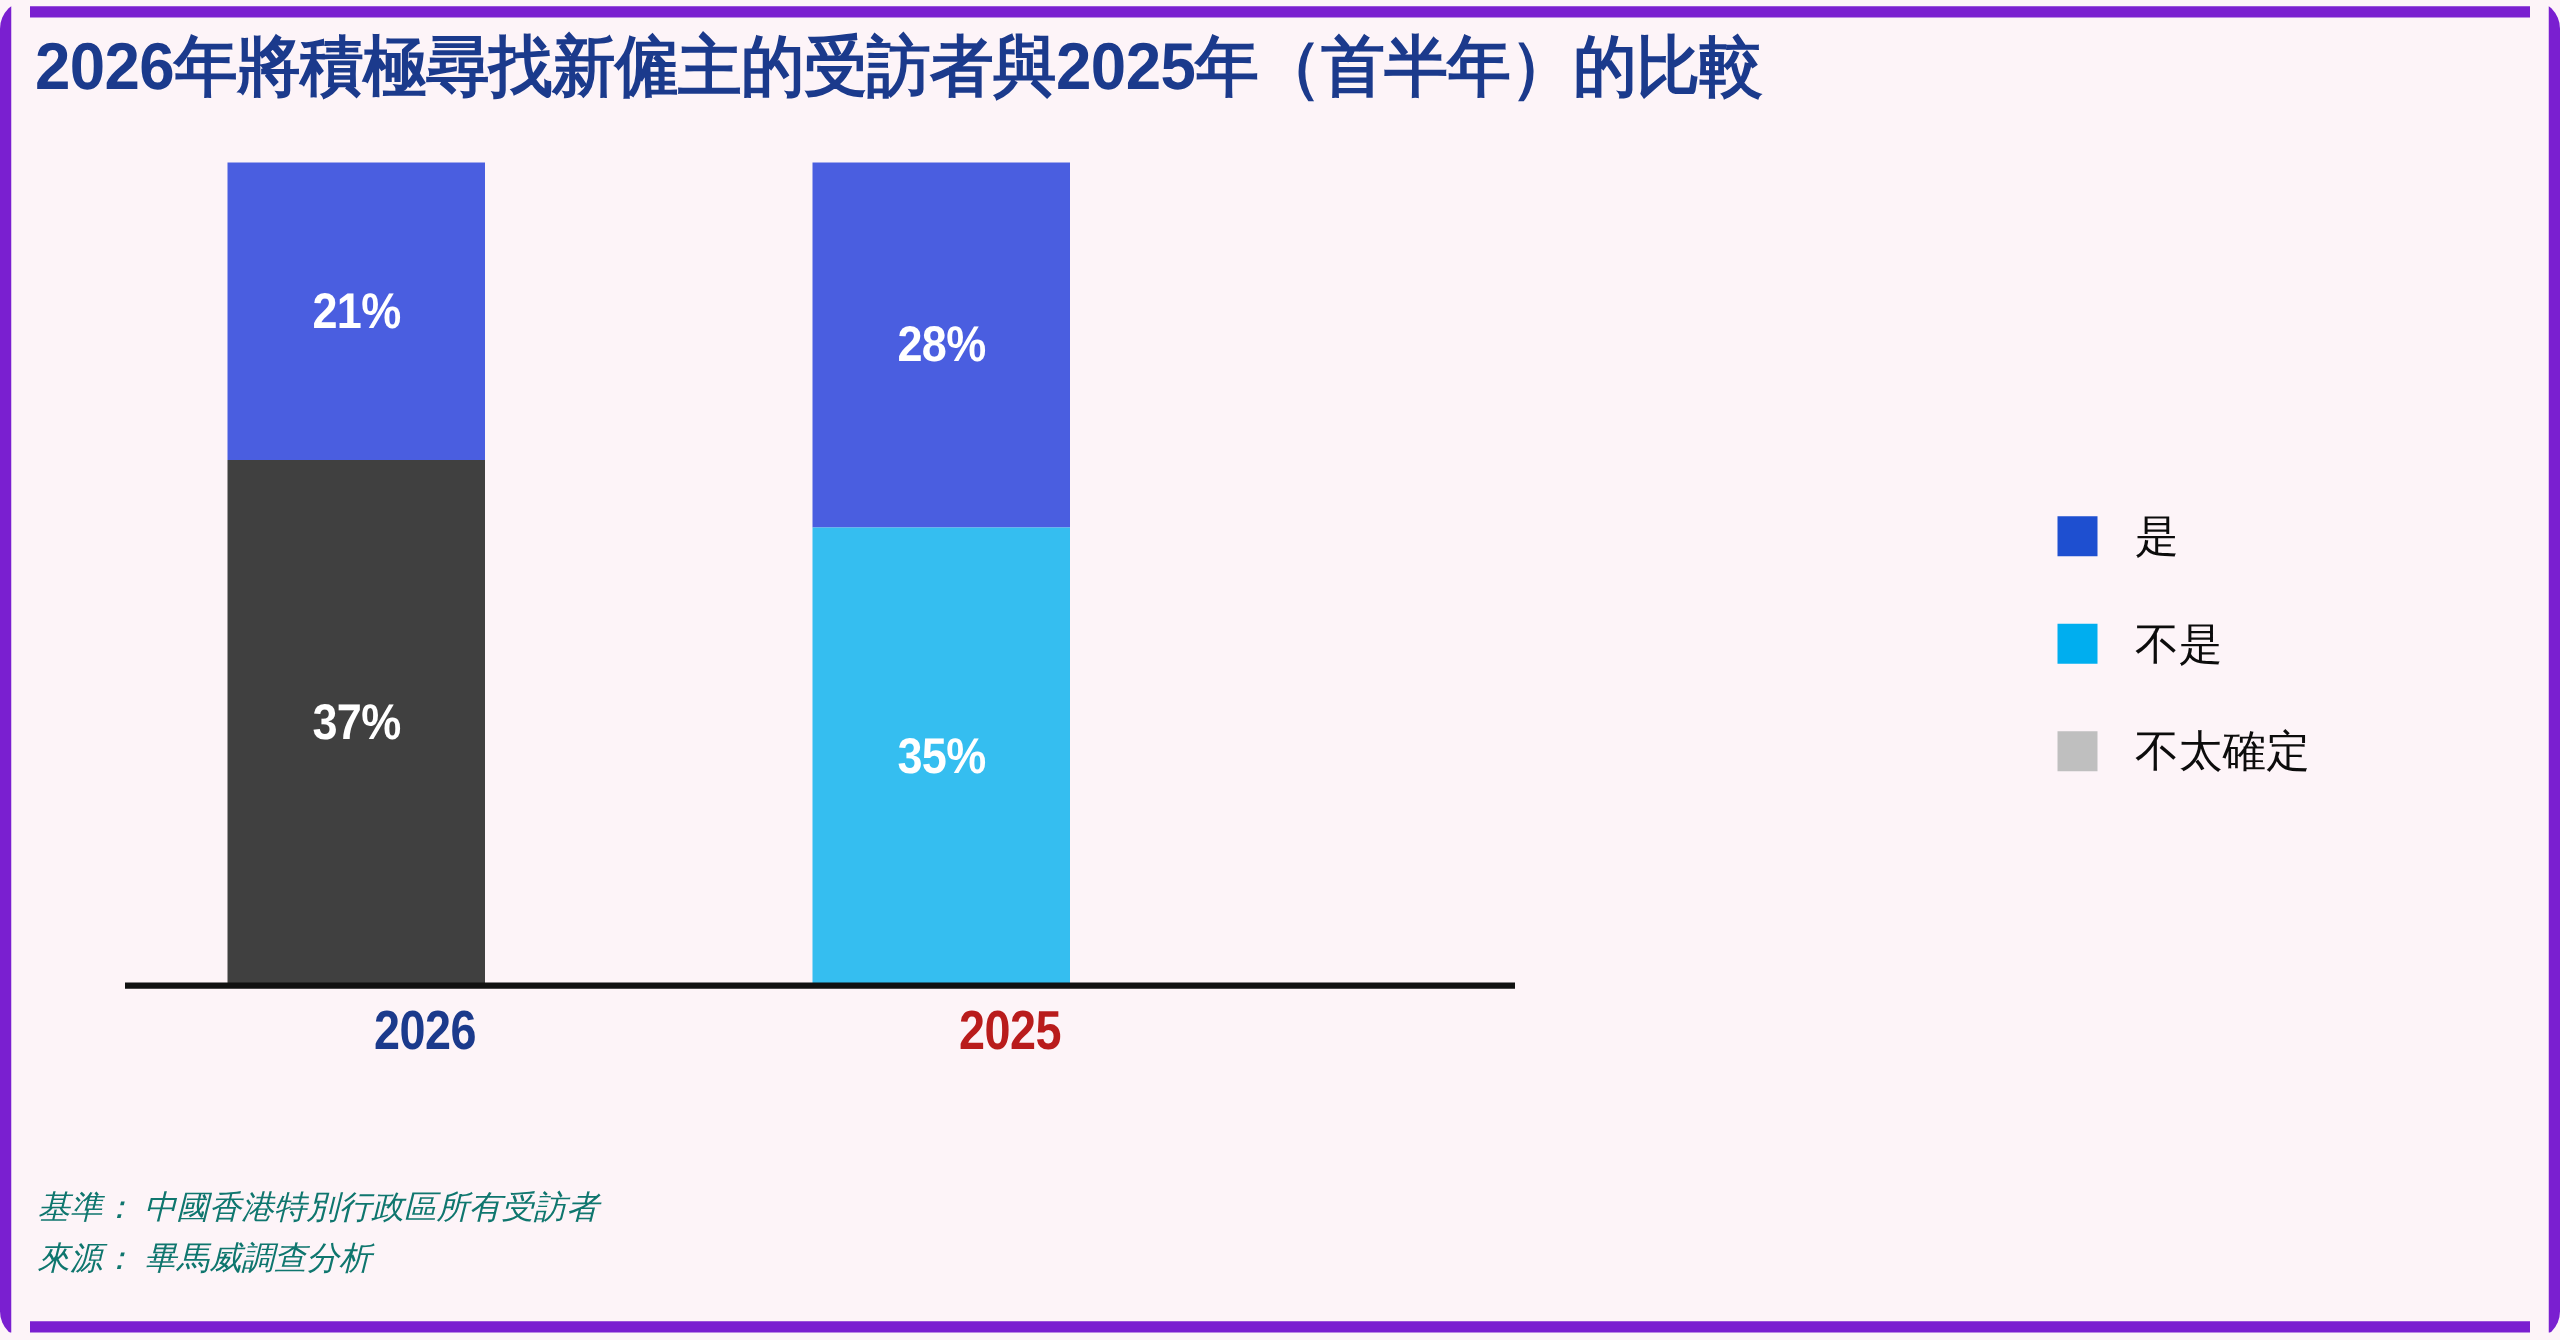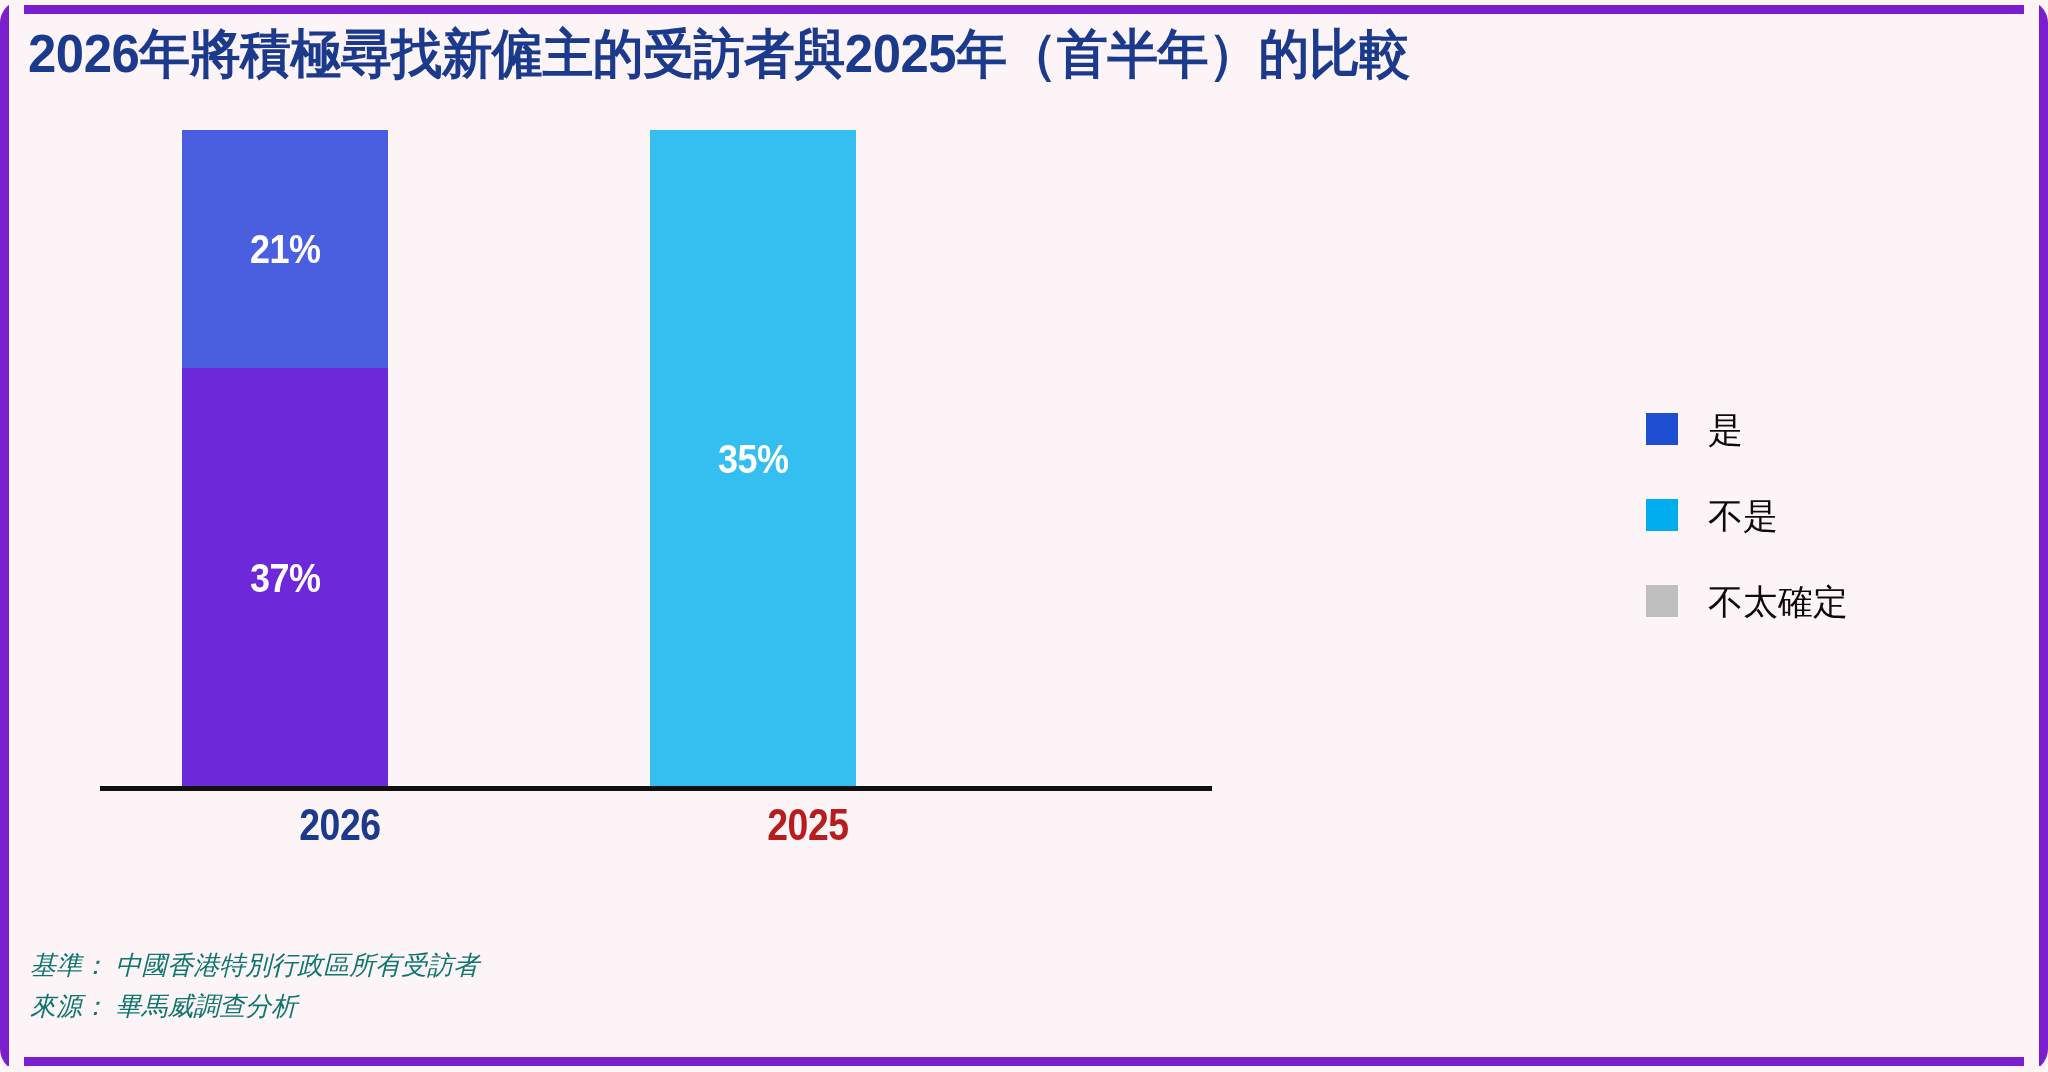--- a/index.html
+++ b/index.html
@@ -177,26 +177,29 @@
   <div class="rule right-edge"></div>
 
   <div id="title">2026年將積極尋找新僱主的受訪者與2025年（首半年）的比較</div>
 
   <div id="plot">
 
     <div class="bar" id="bar-2026">
       <div class="seg" style="flex: 21 0 0; background:#4a5ee0;">
         <span class="seg-label">21%</span>
       </div>
-      <div class="seg" style="flex: 37 0 0; background:#6d28d9;">
+      <div class="seg" style="flex: 37 0 0; background:#404040;">
         <span class="seg-label">37%</span>
       </div>
     </div>
 
     <div class="bar" id="bar-2025">
+      <div class="seg" style="flex: 28 0 0; background:#4a5ee0;">
+        <span class="seg-label">28%</span>
+      </div>
       <div class="seg" style="flex: 35 0 0; background:#35bef0;">
         <span class="seg-label">35%</span>
       </div>
     </div>
 
     <div id="axis-line"></div>
 
     <div class="xlabel" id="xlabel-2026">
       <span>2026</span>
     </div>

